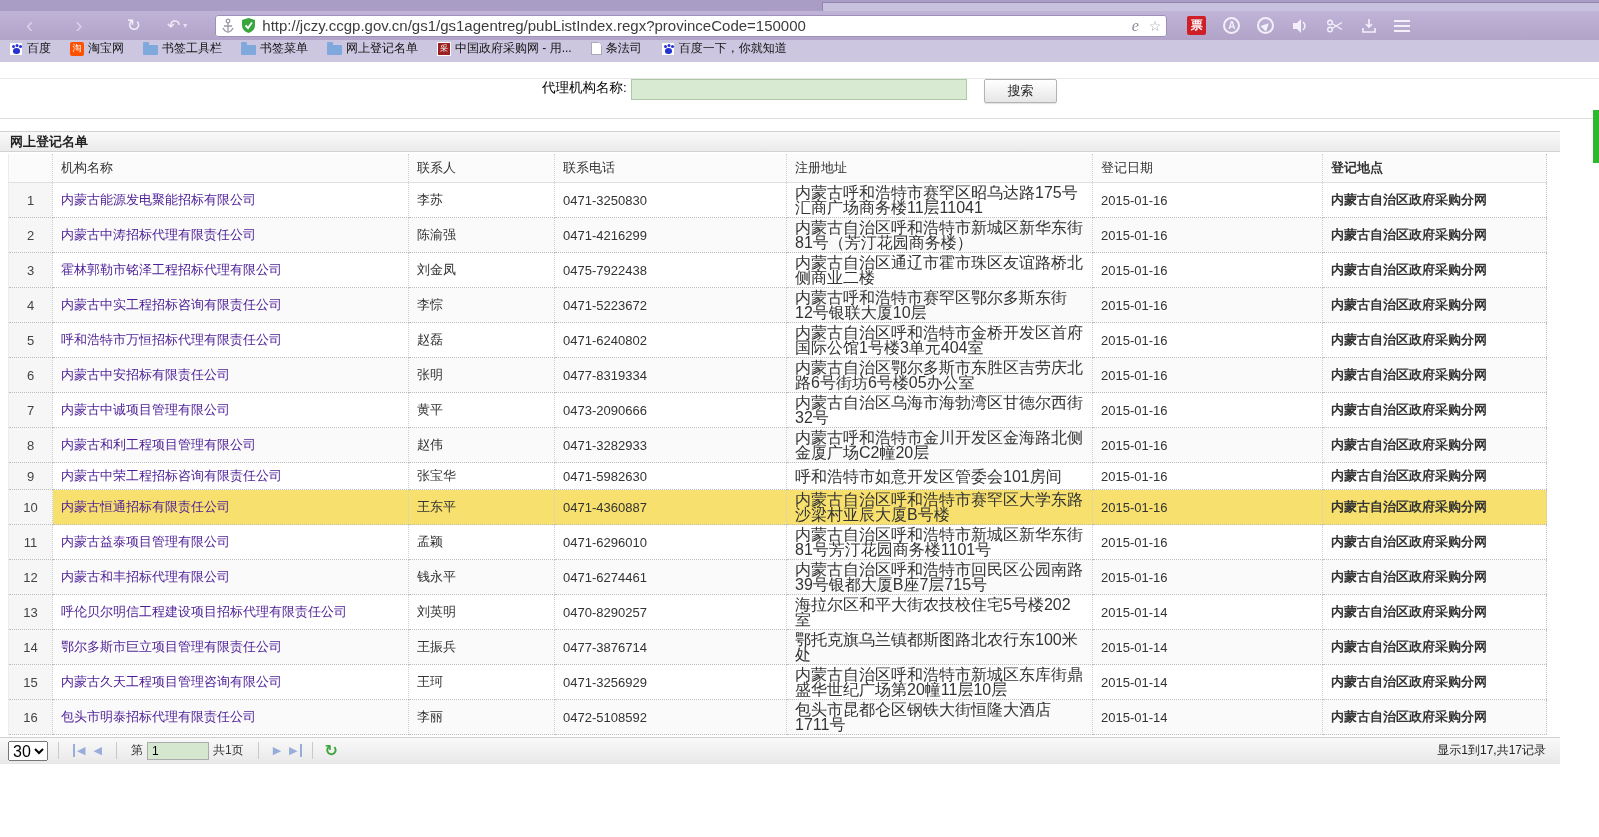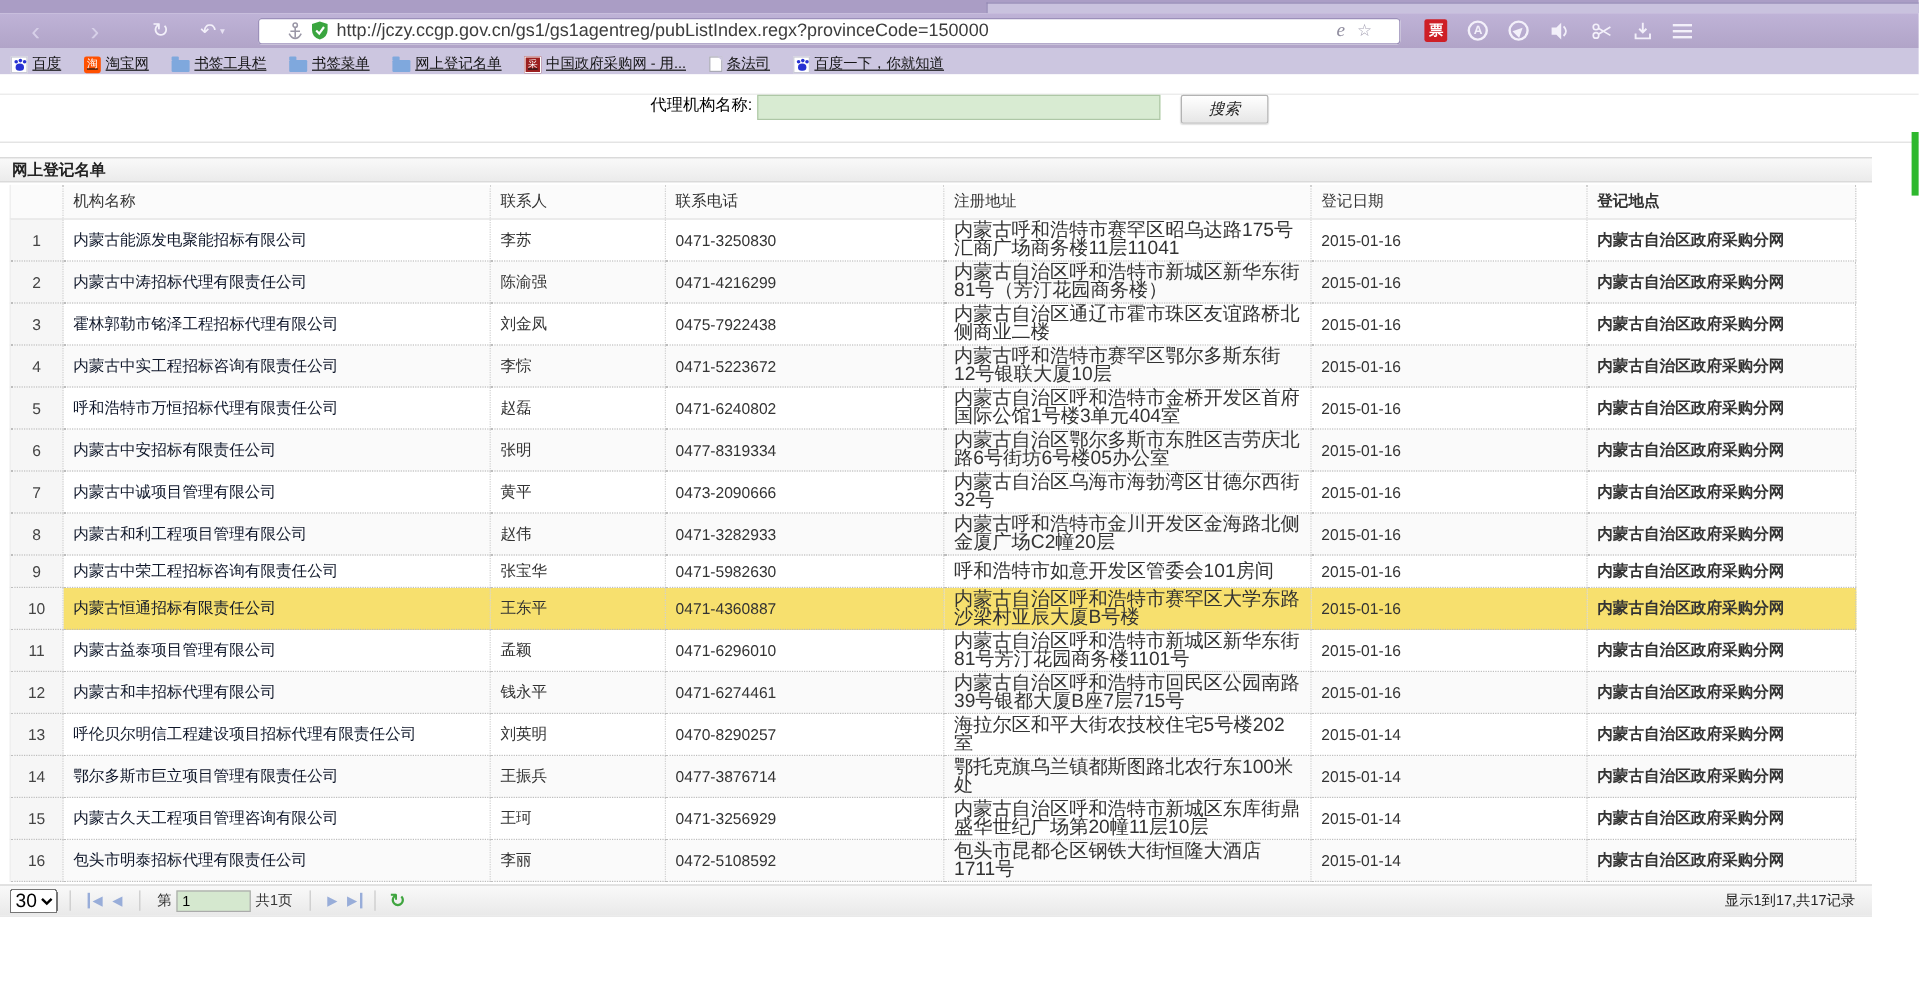--- a/index.html
+++ b/index.html
@@ -19,37 +19,37 @@
   .toolbar { position:absolute; top:11px; left:0; right:0; height:29px;
     background:linear-gradient(#bfb3d7,#b1a4c8); display:flex; align-items:center; }
   .navbtn { color:#d7d0e8; font-size:22px; line-height:20px; cursor:default; }
   .chev-back { margin-left:26px; }
   .chev-fwd  { margin-left:42px; }
   .reload    { margin-left:44px; color:#f3f0fa; font-size:17px; }
   .undo-wrap { margin-left:26px; color:#f3f0fa; font-size:16px; display:flex; align-items:center; }
   .undo-caret { font-size:8px; margin-left:3px; color:#e6e1f2; }
 
   .urlbar { margin-left:28px; width:952px; height:22px; background:#fff; border-radius:3px;
-    box-shadow:inset 0 0 0 1px #9c90ba; display:flex; align-items:center; padding:0 24px; }
+    box-shadow:inset 0 0 0 1px #9c90ba; display:flex; align-items:center; padding:0 6px; }
   .url-text { flex:1; font-size:15px; color:#3c3c3c; white-space:nowrap; overflow:hidden; margin-left:6px; }
   .ie-e { font-family:"Liberation Serif","DejaVu Serif",serif; font-style:italic; font-size:16px; color:#8f8c9e; margin-right:10px; }
   .url-star { color:#a5a2b4; font-size:14px; }
 
   .tool-icons { display:flex; align-items:center; gap:17px; margin-left:20px; }
   .icn-piao { width:19px; height:19px; background:#ce1f26; border-radius:2px; color:#fff;
     font-size:12px; font-weight:bold; display:flex; align-items:center; justify-content:center; }
   .icn-circle { width:17px; height:17px; border:2px solid #f3f0fa; border-radius:50%;
     display:flex; align-items:center; justify-content:center; color:#f3f0fa; font-size:10px; font-weight:bold; }
   .needle { width:0; height:0; border-left:4px solid transparent; border-right:4px solid transparent;
     border-bottom:8px solid #f3f0fa; transform:rotate(45deg); }
   .icn-menu { display:flex; flex-direction:column; gap:3px; }
   .icn-menu i { display:block; width:16px; height:2px; background:#f3f0fa; }
 
   .bookmarks { position:absolute; top:40px; left:0; right:0; height:22px; background:#ccc6e0;
-    display:flex; align-items:flex-end; padding-left:9px; gap:19px; font-size:12px; color:#141414;text-decoration:underline; }
+    display:flex; align-items:flex-start; padding-left:9px; gap:19px; font-size:12px; color:#141414; }
   .bm-item { display:flex; align-items:center; gap:4px; }
   .bicon { width:14px; height:14px; display:flex; align-items:center; justify-content:center; flex:0 0 auto; }
   .bicon-baidu { position:relative; background:#fff; border:1px solid #c9c9d6; }
   .bicon-baidu::before { content:''; position:absolute; top:2px; left:2px; width:3px; height:3px;
     background:#2732d2; border-radius:50%; box-shadow:3.5px -1px 0 #2732d2, 7px 0 0 #2732d2; }
   .bicon-baidu::after { content:''; position:absolute; bottom:1px; left:3px; width:7px; height:6px;
     background:#2732d2; border-radius:50% 50% 45% 45%; }
   .bicon-taobao { background:#ff5000; border-radius:2px; color:#fff; font-size:9px; }
   .bicon-folder { position:relative; width:15px; height:10px; margin-top:3px; background:#7fa8dd; border-radius:1px; }
   .bicon-folder::before { content:''; position:absolute; top:-3px; left:0; width:6px; height:3px;
@@ -59,37 +59,37 @@
   .bicon-page::before { content:''; position:absolute; top:-1px; right:-1px;
     border-left:4px solid transparent; border-top:4px solid #ccc6e0; }
 
   
   .page { position:absolute; top:62px; left:0; right:0; bottom:0; background:#fff; }
   .search-band { margin-top:16px; height:41px; border-top:1px solid #e8e8e8; border-bottom:1px solid #dedede;
     display:flex; align-items:flex-start; justify-content:center; }
   .search-label { font-size:13.5px; color:#000; }
   .search-input { width:336px; height:21px; background:#d8ebd2; border:1px solid #aec7a6; margin-left:4px; font-size:13px; padding:0 4px; }
   .search-btn { margin-left:17px; width:73px; height:24px; font-size:13px; color:#222;
-    background:linear-gradient(#ffffff,#e6e6e6); border:1px solid #b3b3b3; border-radius:2px; box-shadow:0 1px 1px rgba(0,0,0,.12);font-style:italic; }
+    background:linear-gradient(#ffffff,#e6e6e6); border:1px solid #b3b3b3; border-radius:2px; box-shadow:0 1px 1px rgba(0,0,0,.12); }
 
   .main { margin-top:12px; width:1560px; }
   .section-bar { height:21px; line-height:20px; background:linear-gradient(#f9f9f9,#ebebeb);
     border-top:1px solid #d2d2d2; border-bottom:1px solid #d2d2d2;
     font-size:13px; font-weight:bold; color:#222; padding-left:10px; }
 
   table.grid { margin:2px 0 0 8px; width:1539px; border-collapse:collapse; table-layout:fixed;
     border-left:1px solid #ececec; border-right:1px dotted #c6c6c6; }
   .grid th { font-weight:normal; text-align:left; font-size:13px; color:#333; background:#fbfbfb;
     padding:5px 8px; border-bottom:1px solid #e0e0e0; border-right:1px dotted #d0d0d0; }
   .grid td { font-size:13px; color:#333; padding:4px 8px; vertical-align:middle;
     border-bottom:1px dotted #bdbdbd; border-right:1px dotted #d0d0d0; }
   .grid td:last-child, .grid th:last-child { border-right:none;font-weight:bold; }
   .grid tbody tr:nth-child(even) td { background:#fafafa; }
   .grid td.c-num { background:#f6f6f6 !important; color:#444; text-align:center; padding:4px 2px; }
-  .grid td.c-name a { color:#0f172a; text-decoration:none;font-family:Liberation Serif, serif; }
+  .grid td.c-name a { color:#4c1d95; text-decoration:none;font-family:Liberation Serif, serif; }
   .grid td.c-addr { font-size:16px; line-height:15px; padding:2px 8px; }
   .grid tr.hl td { background:#f7e06e !important; }
   .grid tr.hl td.c-num { background:#f6f6f6 !important; }
 
   .pager { width:1560px; height:27px; margin-top:2px; background:linear-gradient(#f9f9f9,#e9e9e9);
     border-top:1px solid #cfcfcf; border-bottom:1px solid #e4e4e4;
     display:flex; align-items:center; padding:0 14px 0 8px; font-size:12px; color:#333; }
   .pager .sep { width:1px; height:17px; background:#c9c9c9; margin:0 10px; }
   .pg-size { height:20px; font-size:16px; }
   .pg-arrow { color:#98add9; font-size:11px; cursor:default; padding:0 4px; }

